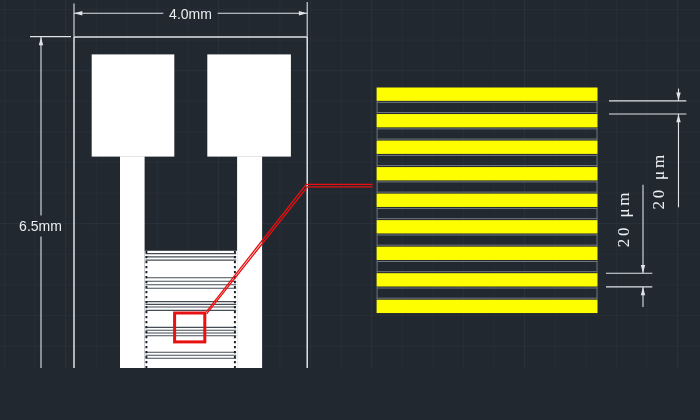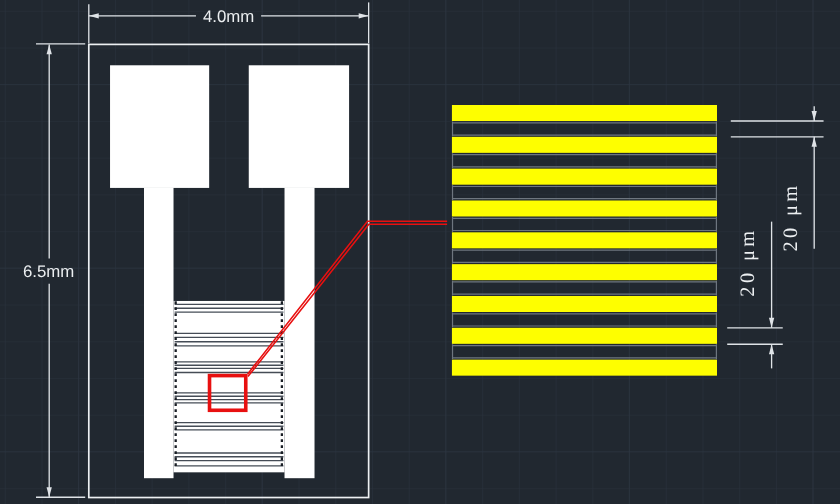--- a/index.html
+++ b/index.html
@@ -1,14 +1,14 @@
 <!DOCTYPE html>
 <html><head><meta charset="utf-8"><style>
 html,body{margin:0;padding:0;background:#212830;}
-.stage{position:relative;width:700px;height:420px;background:#a16207;overflow:hidden;}
+.stage{position:relative;width:700px;height:368px;background:#15803d;overflow:hidden;}
 </style></head><body>
 <div class="stage">
 <svg width="700" height="420" viewBox="0 0 700 420" xmlns="http://www.w3.org/2000/svg" style="position:absolute;left:0;top:0">
 <defs>
         <pattern id="grid" width="30.6" height="30.6" patternUnits="userSpaceOnUse" x="4" y="9">
           <path d="M30.6 0H0V30.6" fill="none" stroke="#29313c" stroke-width="1"></path>
         </pattern>
         <pattern id="gridmaj" width="153" height="153" patternUnits="userSpaceOnUse" x="65" y="70">
           <path d="M153 0H0V153" fill="none" stroke="#2c3541" stroke-width="1"></path>
         </pattern>

